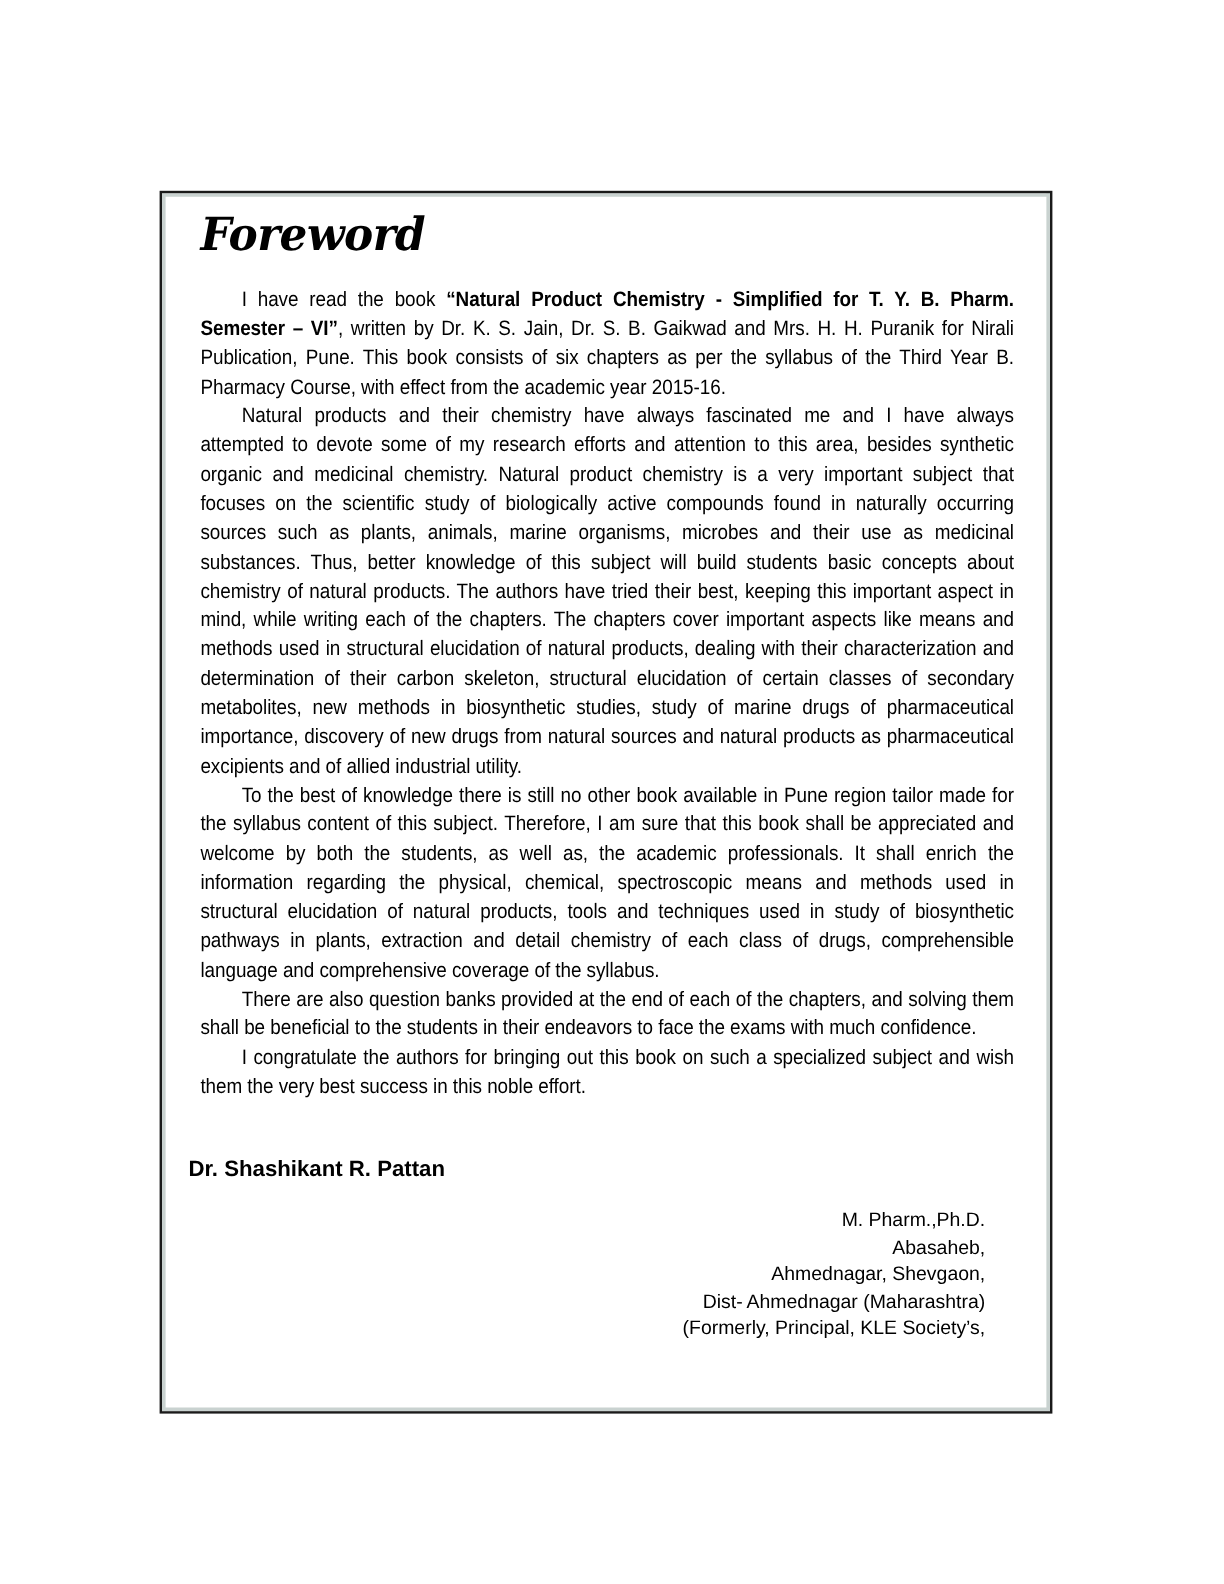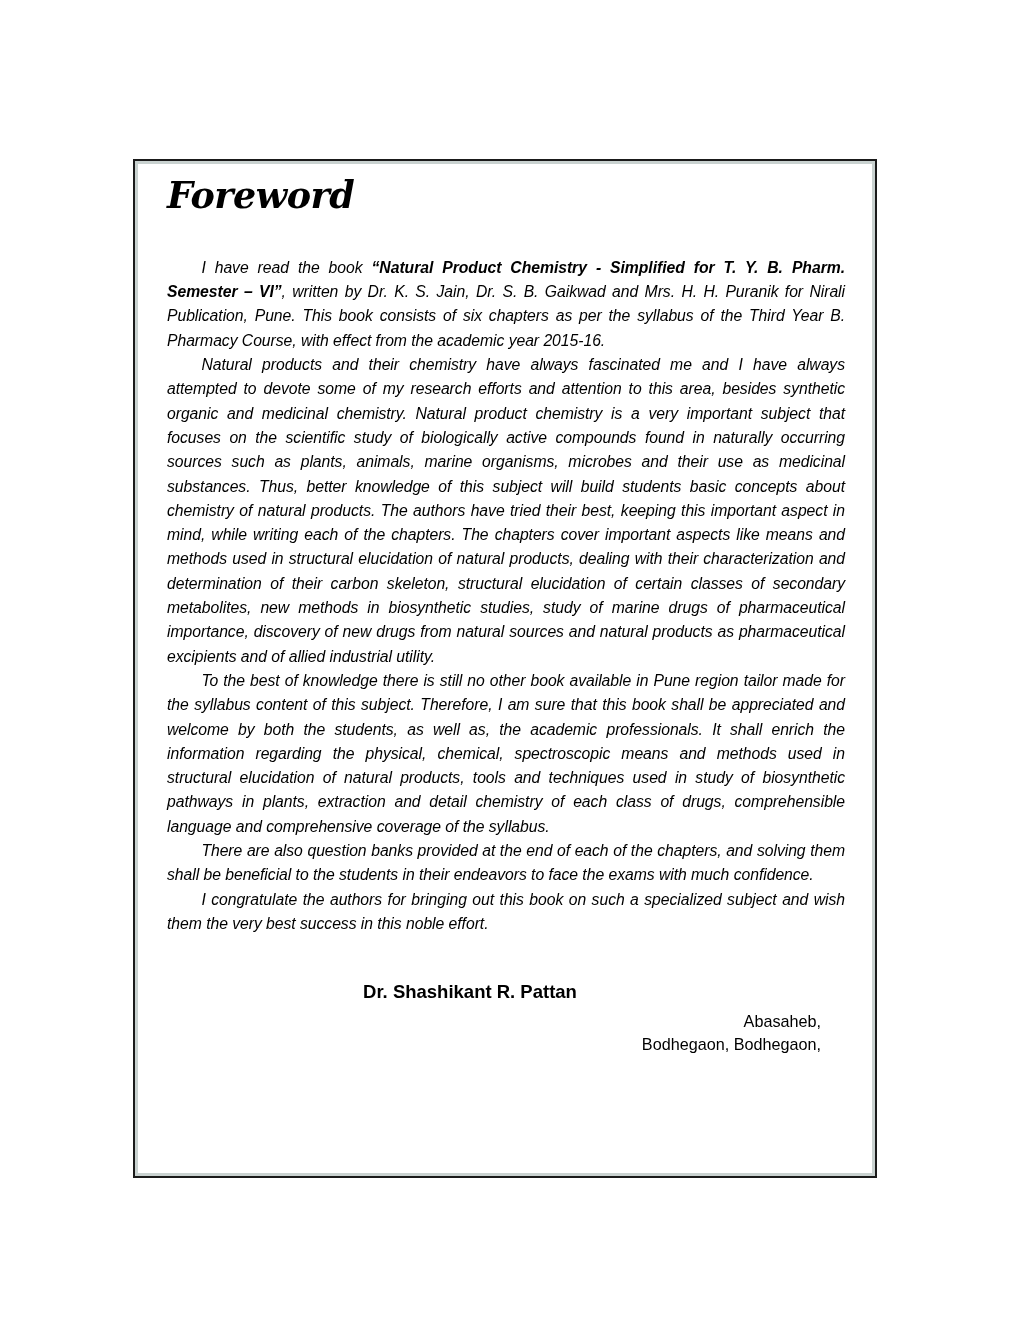--- a/index.html
+++ b/index.html
@@ -60,23 +60,22 @@
     line-height: 1.05;
     letter-spacing: -0.5px;
     color: #000000;
     margin: 4px 0 0 10px;
     transform: scaleX(0.96);
     transform-origin: left center;
   }
 
   
   #foreword-body {
-    margin-top: 40px;
+    margin-top: 22px;
     padding: 0 8px 0 10px;
-    font-style: italic;
   }
 
   .para {
     text-align: justify;
     text-justify: inter-word;
     text-indent: 38px;
     font-family: "Liberation Sans", sans-serif;
     font-size: 17.4px;
     line-height: 24.3px;
     color: #000000;
@@ -93,23 +92,23 @@
     margin-top: 44px;
     padding-right: 32px;
     text-align: right;
     font-family: "Liberation Sans", sans-serif;
     color: #000000;
   }
   #signature-name {
     font-size: 18.5px;
     font-weight: 700;
     line-height: 26px;
-    text-align: center;
+    text-align: left;
     padding-right: 38px;
-    margin-bottom: 5px;
+    margin-bottom: 19px;
   }
   .sig-line {
     font-size: 16.2px;
     line-height: 22.5px;
     white-space: nowrap;
   }
 </style>
 </head>
 <body>
 
@@ -124,21 +123,24 @@
         <p class="para"><span>I have read the book </span><b>“Natural Product Chemistry - Simplified for T. Y. B. Pharm. Semester – VI”</b><span>, written by Dr. K. S. Jain, Dr. S. B. Gaikwad and Mrs. H. H. Puranik for Nirali Publication, Pune. This book consists of six chapters as per the syllabus of the Third Year B. Pharmacy Course, with effect from the academic year 2015-16.</span></p>
         <p class="para"><span>Natural products and their chemistry have always fascinated me and I have always attempted to devote some of my research efforts and attention to this area, besides synthetic organic and medicinal chemistry. Natural product chemistry is a very important subject that focuses on the scientific study of biologically active compounds found in naturally occurring sources such as plants, animals, marine organisms, microbes and their use as medicinal substances. Thus, better knowledge of this subject will build students basic concepts about chemistry of natural products. The authors have tried their best, keeping this important aspect in mind, while writing each of the chapters. The chapters cover important aspects like means and methods used in structural elucidation of natural products, dealing with their characterization and determination of their carbon skeleton, structural elucidation of certain classes of secondary metabolites, new methods in biosynthetic studies, study of marine drugs of pharmaceutical importance, discovery of new drugs from natural sources and natural products as pharmaceutical excipients and of allied industrial utility.</span></p>
         <p class="para"><span>To the best of knowledge there is still no other book available in Pune region tailor made for the syllabus content of this subject. Therefore, I am sure that this book shall be appreciated and welcome by both the students, as well as, the academic professionals. It shall enrich the information regarding the physical, chemical, spectroscopic means and methods used in structural elucidation of natural products, tools and techniques used in study of biosynthetic pathways in plants, extraction and detail chemistry of each class of drugs, comprehensible language and comprehensive coverage of the syllabus.</span></p>
         <p class="para"><span>There are also question banks provided at the end of each of the chapters, and solving them shall be beneficial to the students in their endeavors to face the exams with much confidence.</span></p>
         <p class="para"><span>I congratulate the authors for bringing out this book on such a specialized subject and wish them the very best success in this noble effort.</span></p>
       </div>
 
       <div id="signature-block">
         <div id="signature-name">Dr. Shashikant R. Pattan</div>
         <div id="signature-lines">
+            <div class="sig-line">M. Pharm.,Ph.D.</div>
             <div class="sig-line">Abasaheb,</div>
-            <div class="sig-line">Bodhegaon, Bodhegaon,</div>
+            <div class="sig-line">Ahmednagar, Shevgaon,</div>
+            <div class="sig-line">Dist- Ahmednagar (Maharashtra)</div>
+            <div class="sig-line">(Formerly, Principal, KLE Society’s,</div>
           </div>
       </div>
 
     </div>
   </div>
 
 </div>
 
 </body></html>

